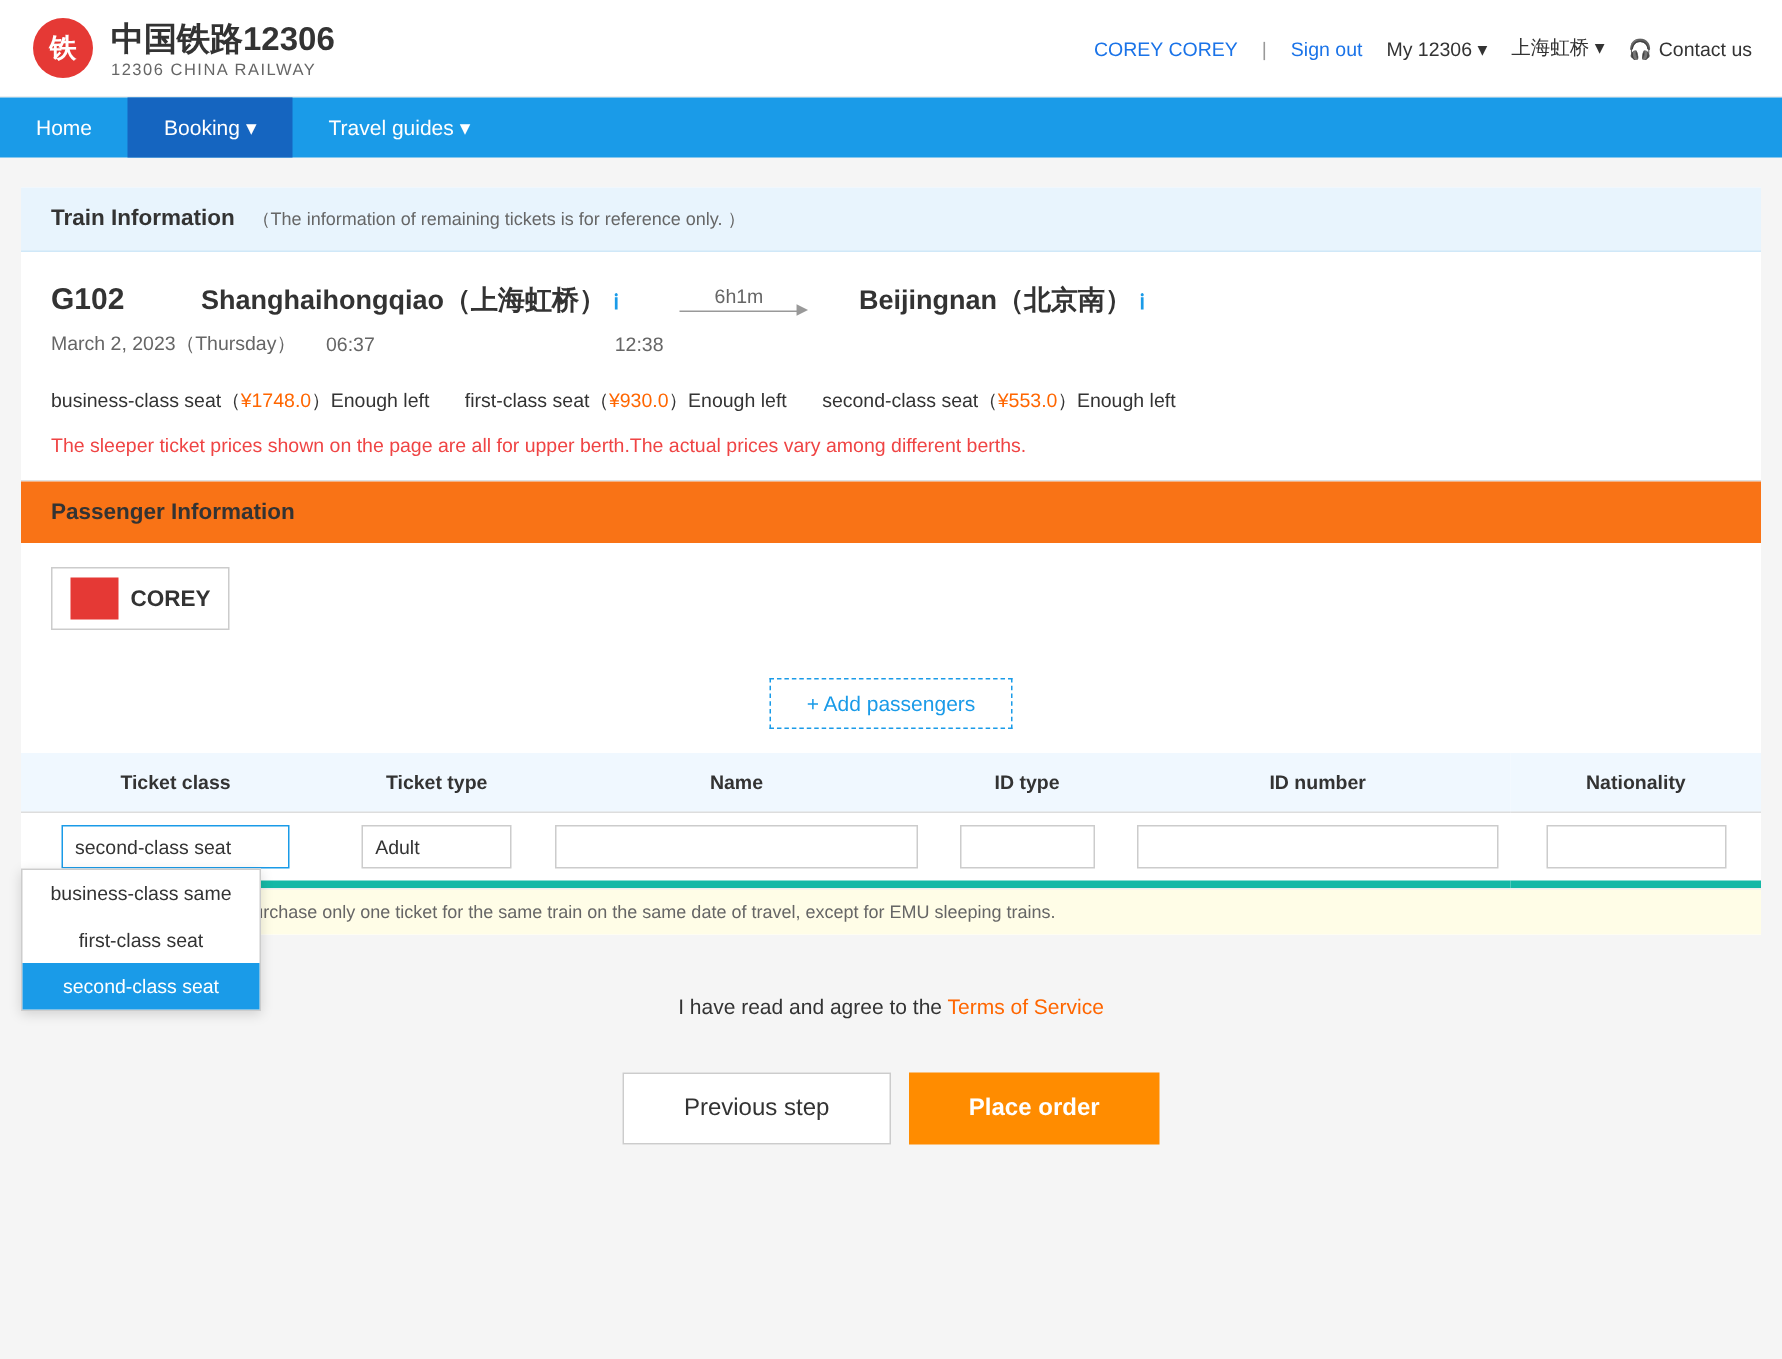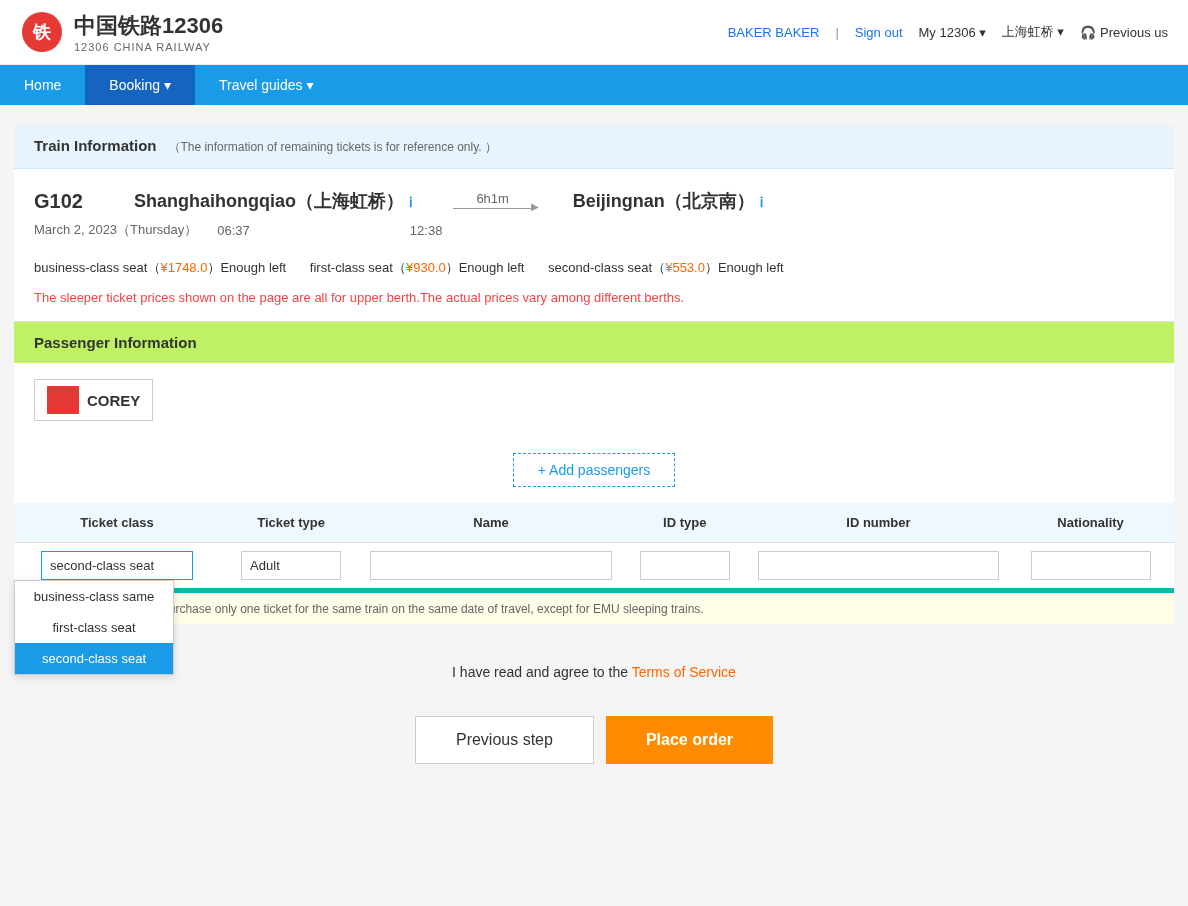--- a/index.html
+++ b/index.html
@@ -46,21 +46,21 @@
 
     .ticket-prices { padding: 0 20px 12px; color: #333; font-size: 13px; }
     .price-item { display: inline-block; margin-right: 20px; }
     .price-amount { color: #ff6600; }
 
     .sleeper-note { padding: 0 20px 16px; }
     .sleeper-note a, .sleeper-note span { color: #1a9be8; font-size: 13px; }
 
     
     .passenger-section { background: #fff; border-top: 1px solid #e0e0e0; }
-    .passenger-header { background: #bef264; padding: 12px 20px; }
+    .passenger-header { background: #f97316; padding: 12px 20px; }
     .passenger-header span { font-size: 15px; font-weight: bold; }
 
     .passenger-list { padding: 16px 20px; }
     .passenger-tag { display: inline-flex; align-items: center; border: 1px solid #ccc; padding: 6px 12px; gap: 8px; }
     .passenger-color { width: 32px; height: 28px; background: #e53935; display: inline-block; }
     .passenger-name { font-size: 15px; font-weight: bold; }
 
     .add-passengers { display: flex; justify-content: center; margin: 16px 0; }
     .add-btn { border: 1px dashed #1a9be8; color: #1a9be8; padding: 8px 24px; background: #fff; cursor: pointer; font-size: 14px; }
     .passenger-table { width: 100%; border-collapse: collapse; }
@@ -99,28 +99,28 @@
     <svg class="logo-icon" viewBox="0 0 44 44">
       <circle cx="22" cy="22" r="20" fill="#e53935"></circle>
       <text x="22" y="28" text-anchor="middle" fill="white" font-size="18" font-weight="bold">铁</text>
     </svg>
     <div class="logo-text">
       <span class="logo-title">中国铁路12306</span>
       <span class="logo-subtitle">12306 CHINA RAILWAY</span>
     </div>
   </div>
   <div class="header-right">
-    <a>BAKER BAKER</a>
+    <a>COREY COREY</a>
     <span class="separator">|</span>
     <a>Sign out</a>
     <span class="my12306">My 12306 ▾</span>
     <span class="lang">上海虹桥 ▾</span>
     <span class="contact">
       <span>🎧</span>
-      <span>Previous us</span>
+      <span>Contact us</span>
     </span>
   </div>
 </div>
 
 <nav class="nav">
   <div class="nav-item">
     <span>Home</span>
   </div>
   <div class="nav-item active">
     <span>Booking</span>

